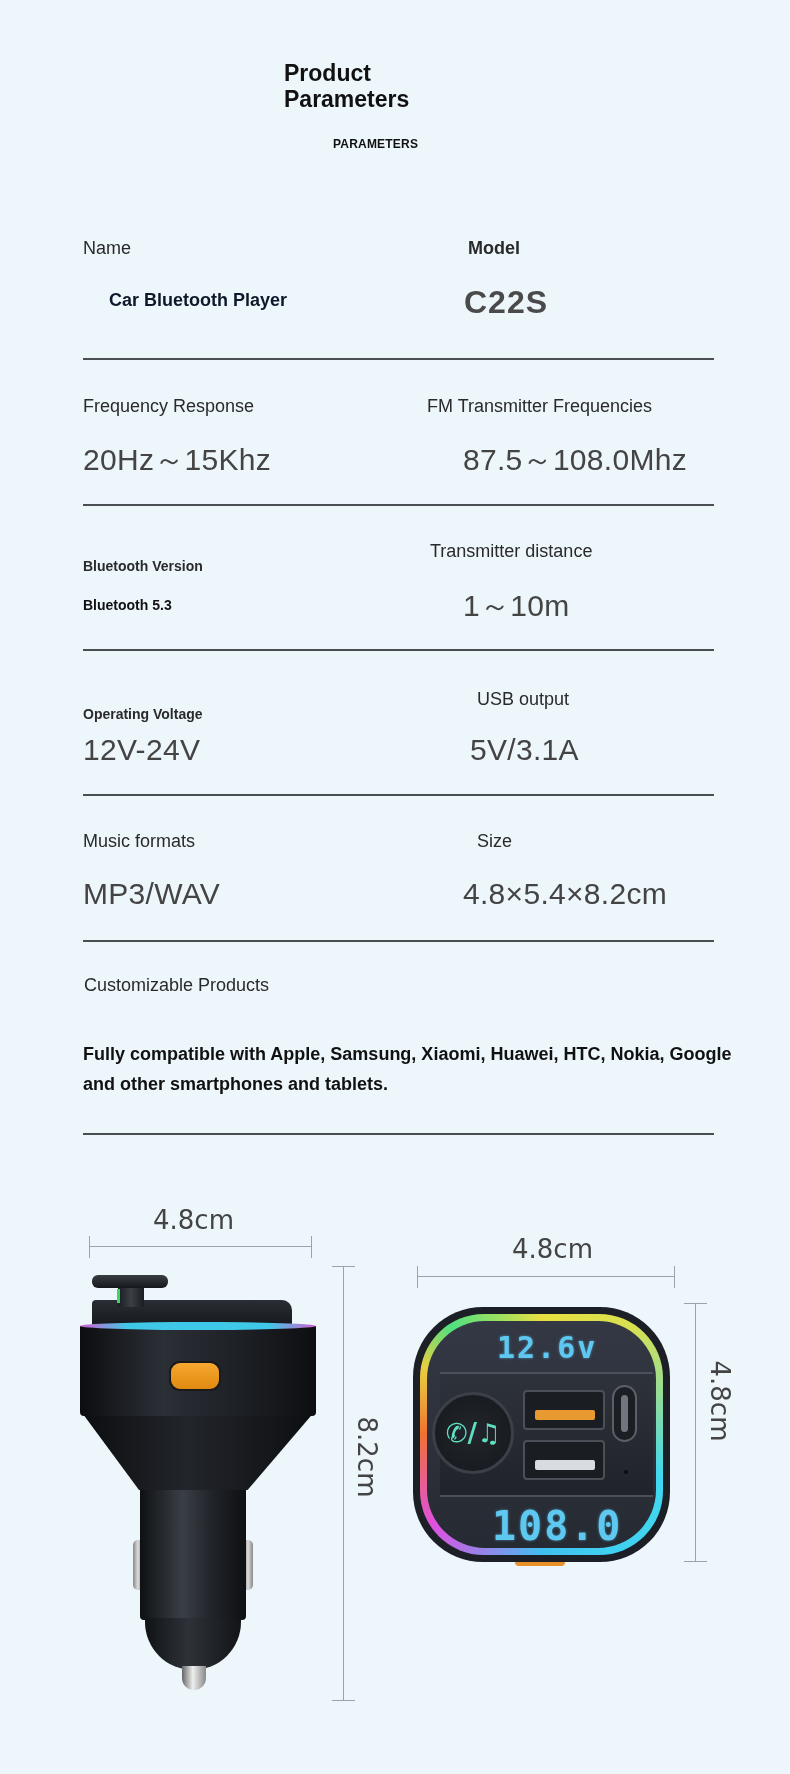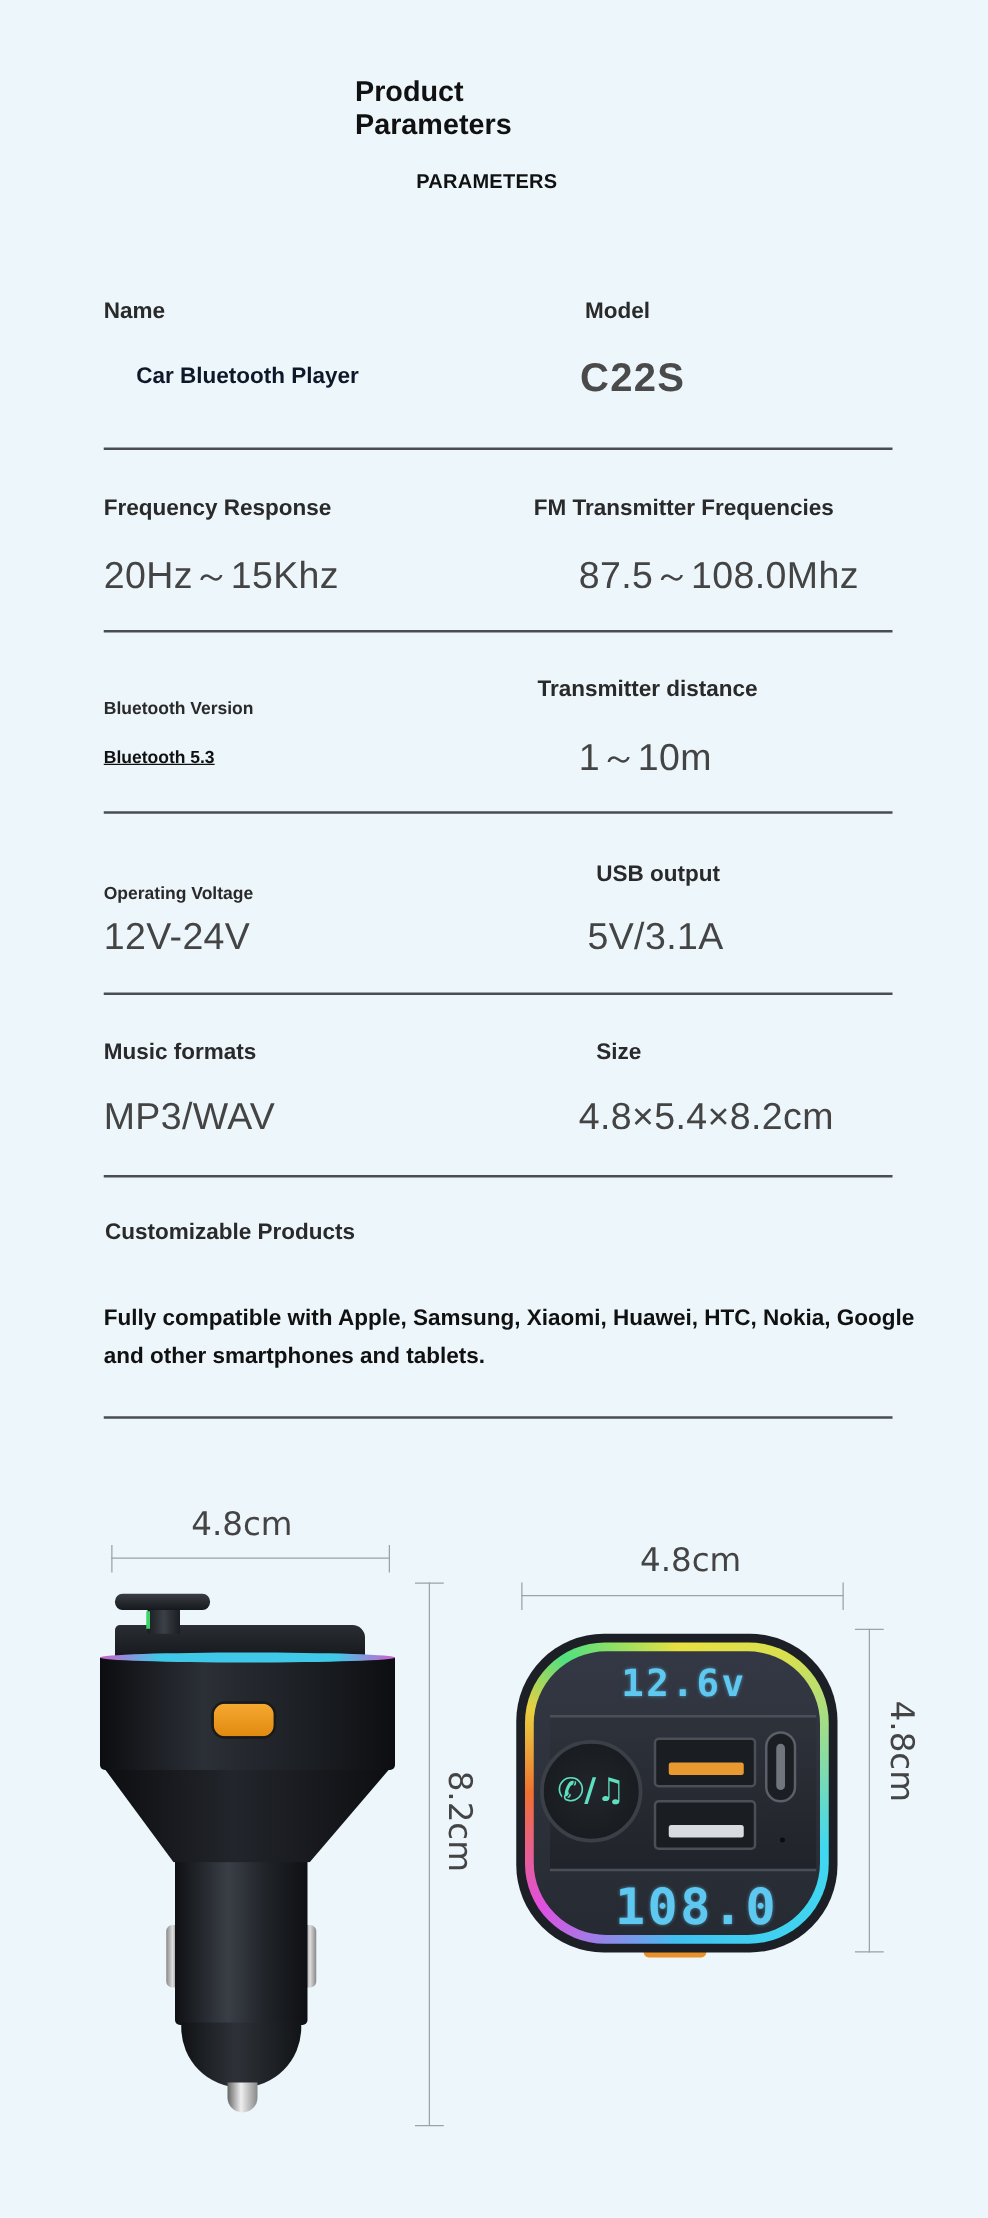--- a/index.html
+++ b/index.html
@@ -1,23 +1,23 @@
 <!DOCTYPE html>
 <html><head>
 <meta charset="utf-8">
 <style>
   * { margin: 0; padding: 0; box-sizing: border-box; }
   html, body { width: 790px; height: 1774px; background: #ecf6fb; overflow: hidden; }
   body { position: relative; font-family: "Liberation Sans", "DejaVu Sans", sans-serif; color: #222; }
   .abs { position: absolute; white-space: nowrap; }
 
   .title { left: 284px; top: 60px; font-size: 23px; font-weight: bold; line-height: 26px; color: #111; white-space: normal; width: 160px; }
-  .subtitle { left: 333px; top: 137px; font-size: 16px; font-weight: bold; color: #111; letter-spacing: 0.2px; }
+  .subtitle { left: 333px; top: 137px; font-size: 12px; font-weight: bold; color: #111; letter-spacing: 0.2px; }
 
-  .label { font-size: 18px; font-weight: bold; color: #2a2a2a; }
+  .label { font-size: 18px; font-weight: normal; color: #2a2a2a; }
   .label-sm { font-size: 14px; font-weight: bold; color: #2a2a2a; margin-top: 14px; }
   .value { font-size: 30px; font-weight: normal; color: #444; letter-spacing: 0.3px; }
   .value-dark { font-size: 18px; font-weight: bold; color: #0f172a; margin-left: 26px; }
   .value-sm { font-size: 14px; font-weight: bold; color: #111; }
   .model { font-size: 32px; font-weight: bold; color: #4a4a4a; letter-spacing: 1px; }
 
   .divider { position: absolute; left: 83px; width: 631px; height: 2px; background: #4a4e52; }
 
   .para { left: 83px; top: 1039px; width: 660px; font-size: 18px; font-weight: bold; line-height: 30px; color: #111; white-space: normal; }
 
@@ -69,21 +69,21 @@
 <div class="divider" style="top:358px;"></div>
 
 <div class="abs label" style="left:83px; top:396px;">Frequency Response</div>
 <div class="abs label" style="left:427px; top:396px;">FM Transmitter Frequencies</div>
 <div class="abs value" style="left:83px; top:440px;">20Hz～15Khz</div>
 <div class="abs value" style="left:463px; top:440px;">87.5～108.0Mhz</div>
 <div class="divider" style="top:504px;"></div>
 
 <div class="abs label-sm" style="left:83px; top:544px;">Bluetooth Version</div>
 <div class="abs label" style="left:430px; top:541px;">Transmitter distance</div>
-<div class="abs value-sm" style="left:83px; top:597px;text-decoration:underline;">Bluetooth 5.3</div>
+<div class="abs value-sm" style="left:83px; top:597px;">Bluetooth 5.3</div>
 <div class="abs value" style="left:463px; top:586px;">1～10m</div>
 <div class="divider" style="top:649px;"></div>
 
 <div class="abs label-sm" style="left:83px; top:692px;">Operating Voltage</div>
 <div class="abs label" style="left:477px; top:689px;">USB output</div>
 <div class="abs value" style="left:83px; top:733px;">12V-24V</div>
 <div class="abs value" style="left:470px; top:733px;">5V/3.1A</div>
 <div class="divider" style="top:794px;"></div>
 
 <div class="abs label" style="left:83px; top:831px;">Music formats</div>

